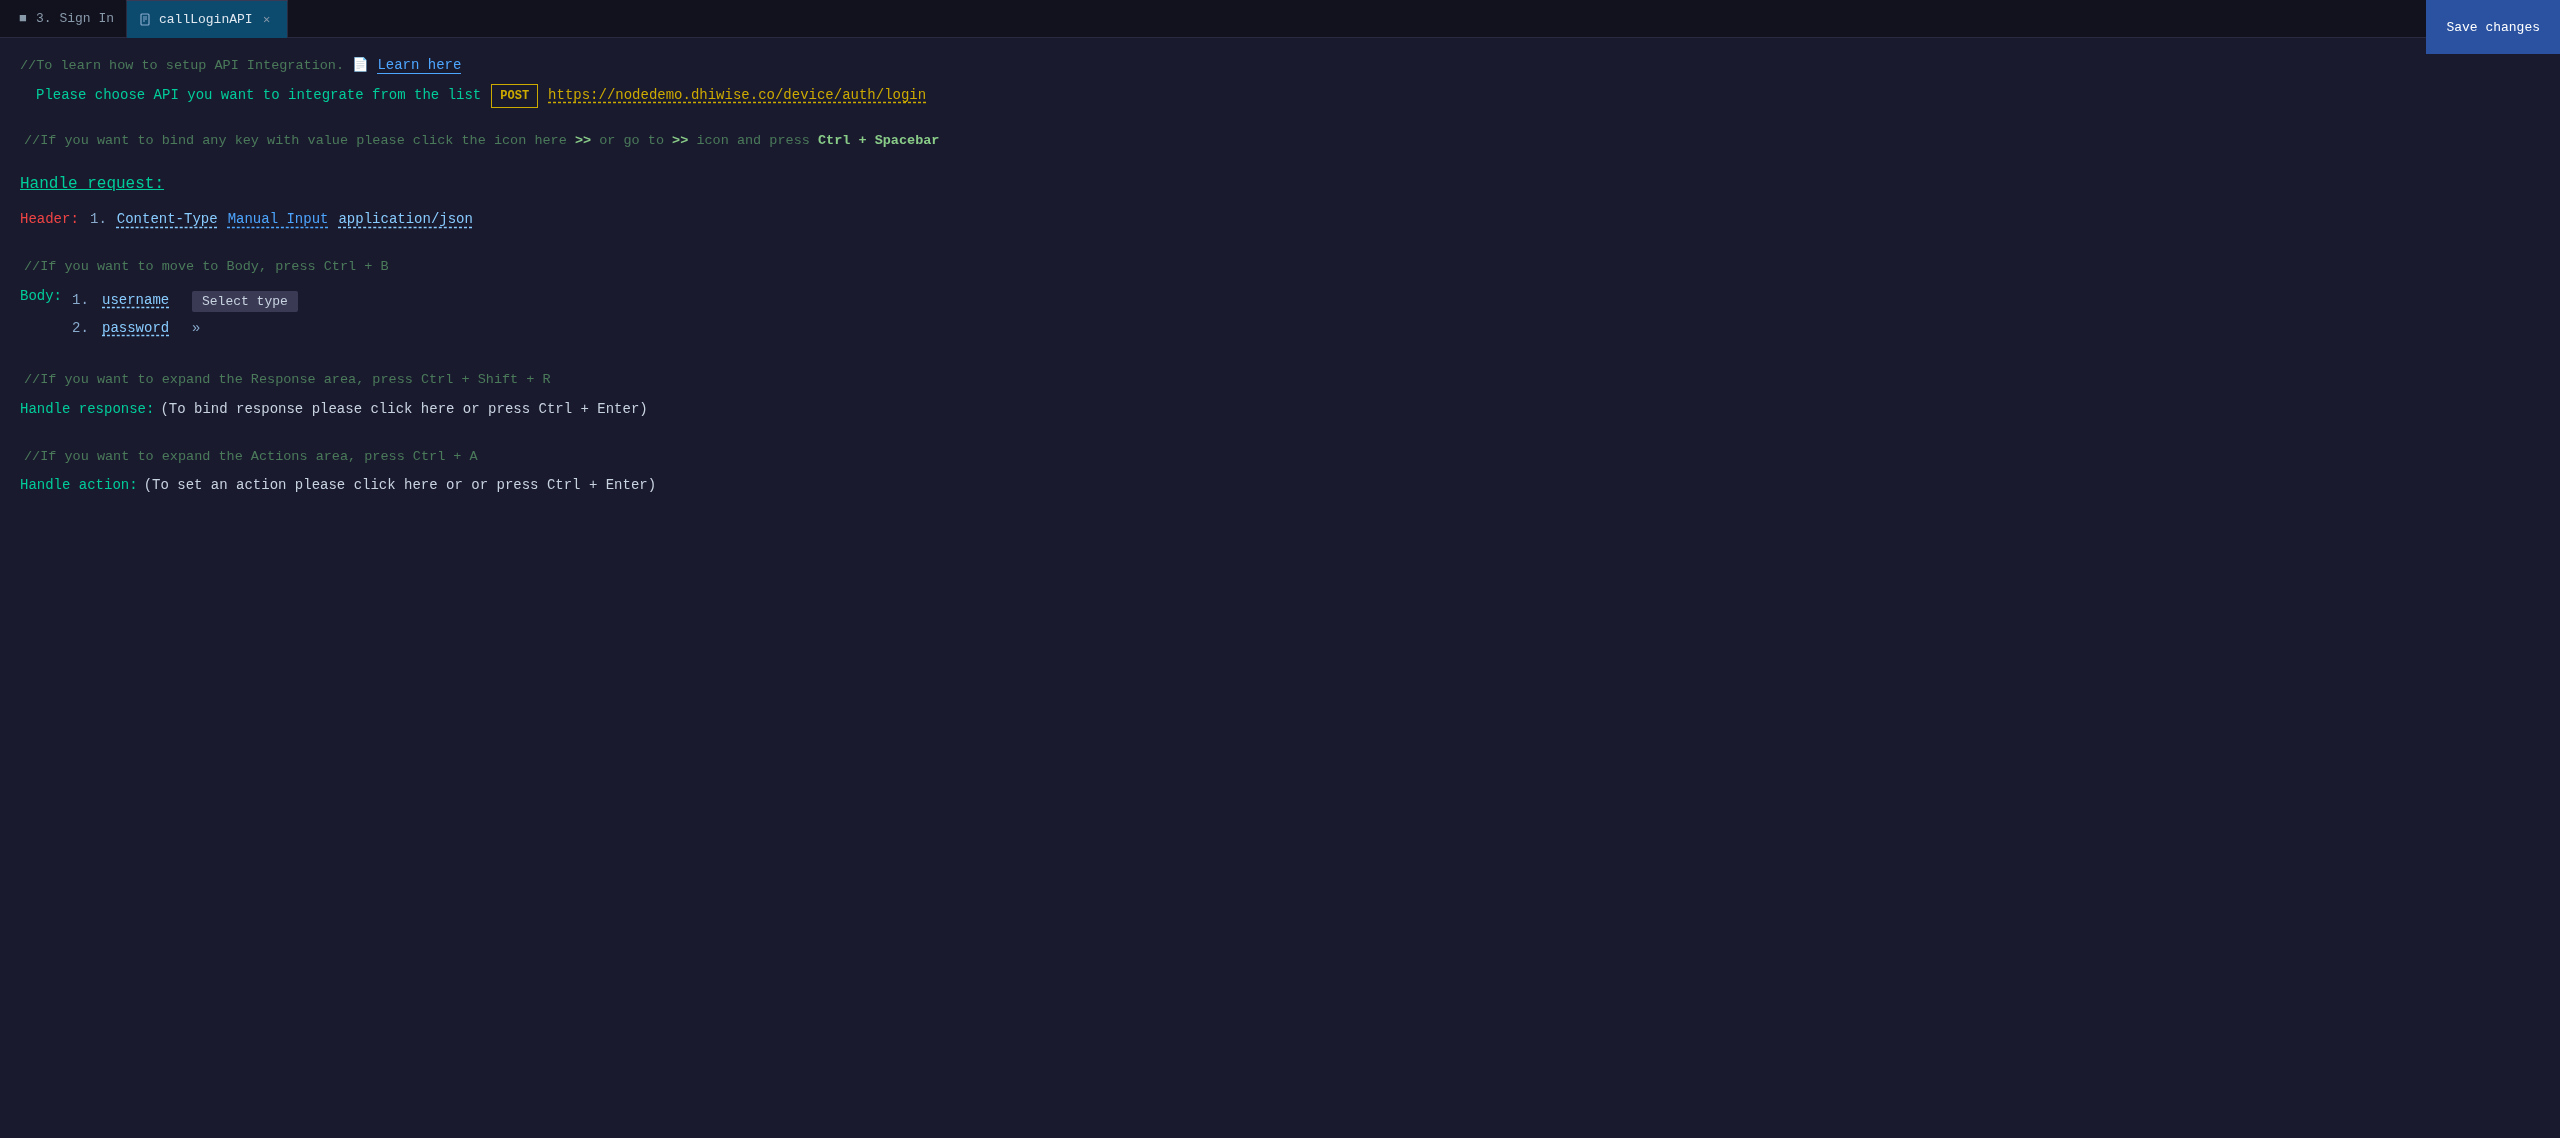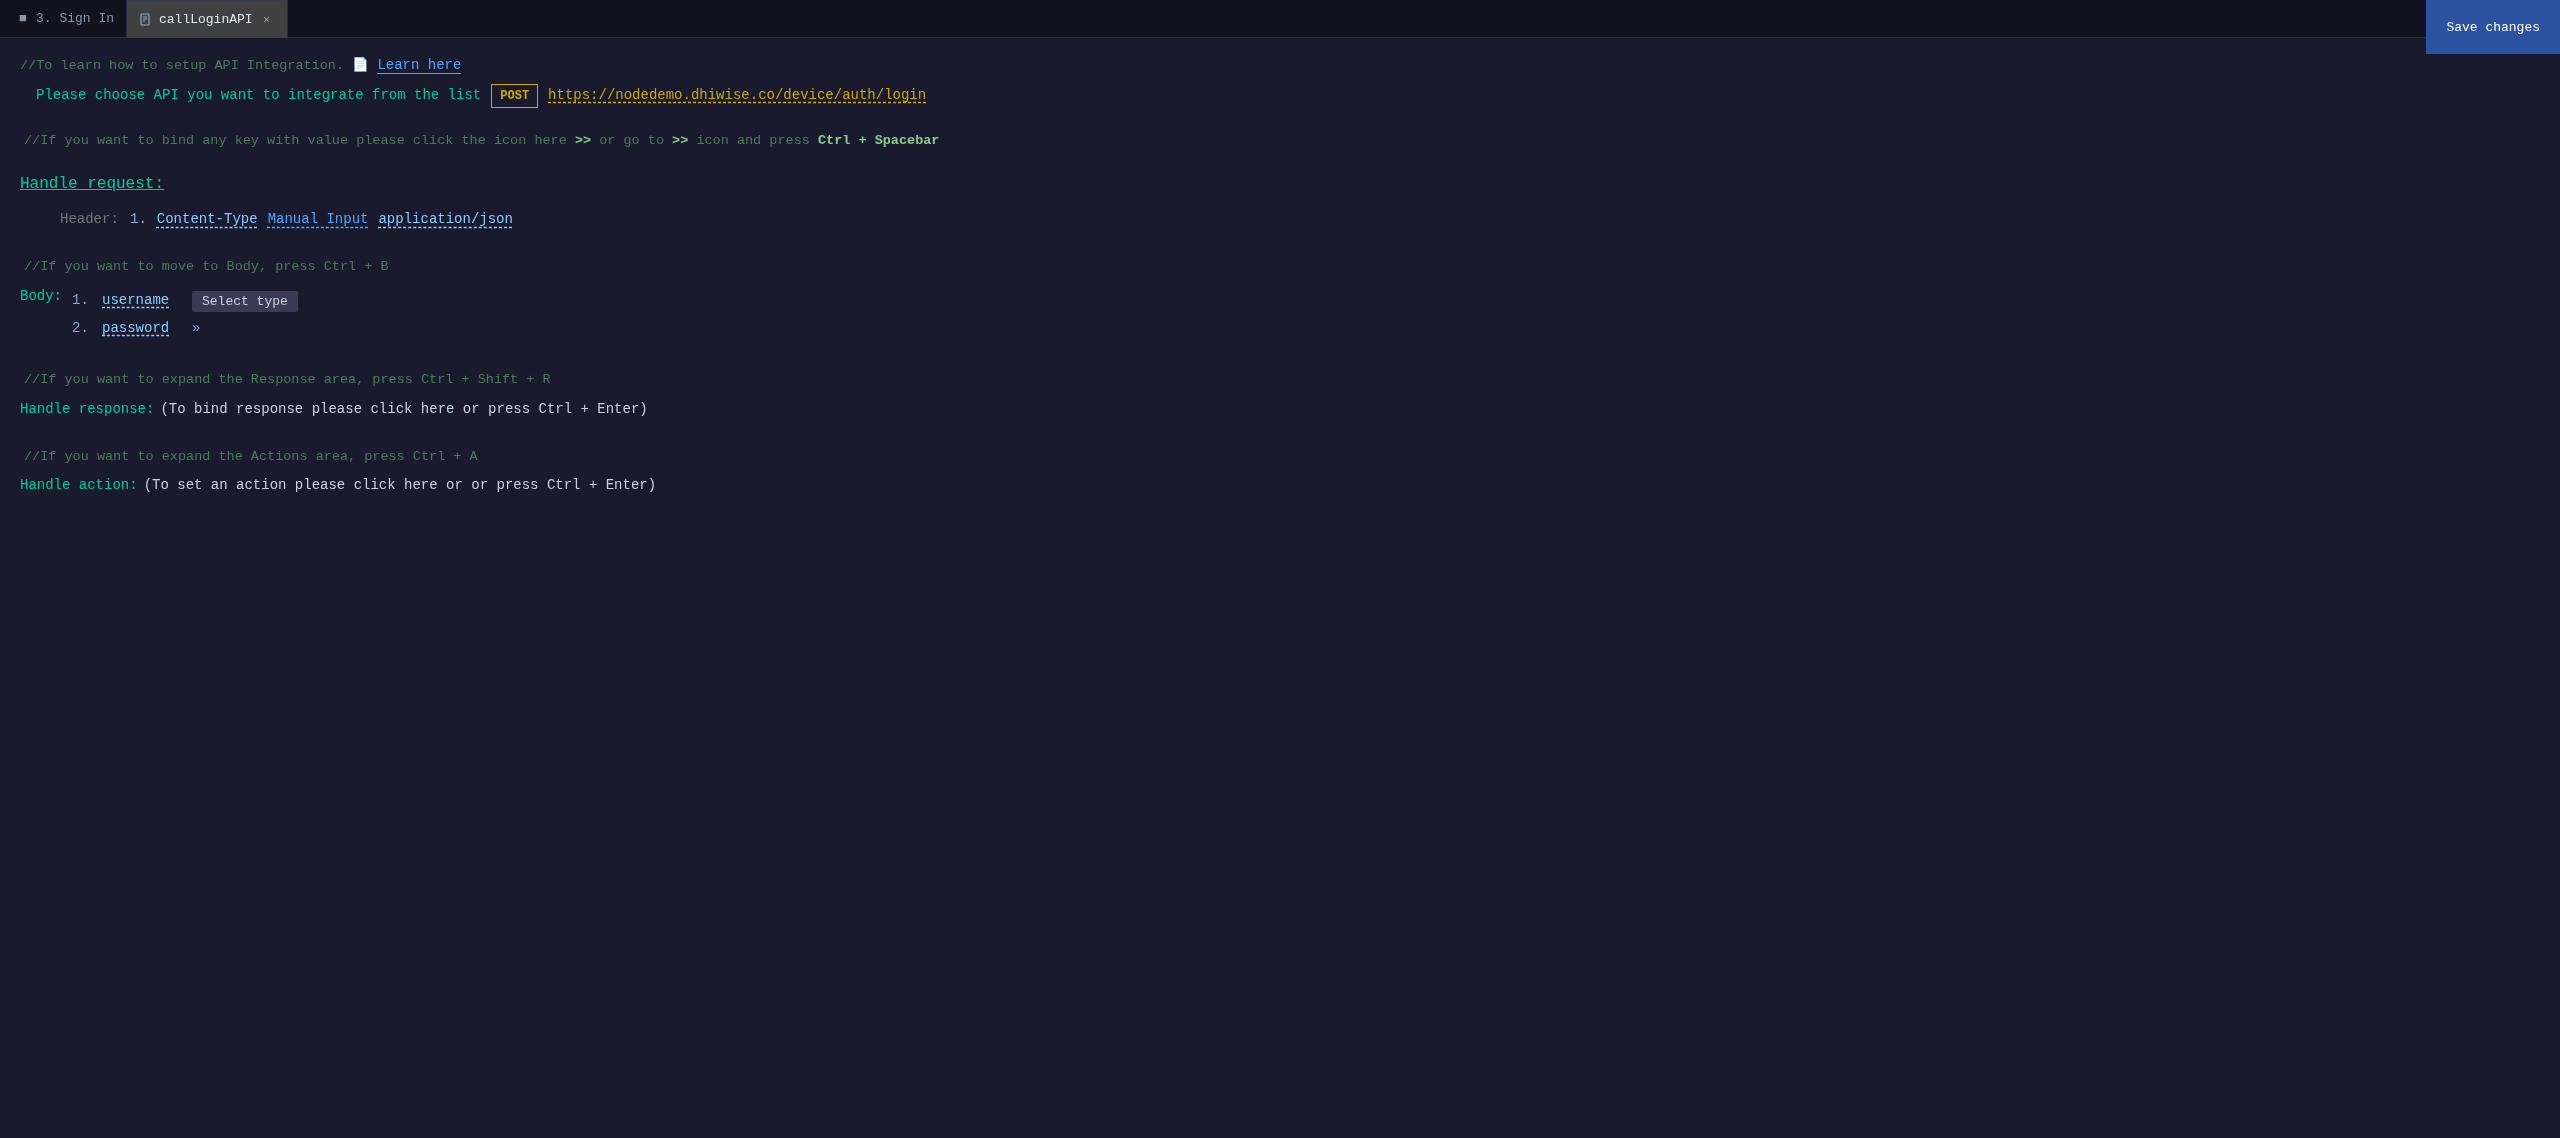--- a/index.html
+++ b/index.html
@@ -36,21 +36,21 @@
       font-size: 13px;
       cursor: pointer;
       color: #8899aa;
       background: transparent;
       border: none;
       gap: 6px;
       white-space: nowrap;
     }
 
     .tab.active {
-      background-color: #404040;
+      background-color: #0c4a6e;
       color: #e0e8f0;
       border-top: 1px solid #3a3a55;
       border-left: 1px solid #2a2a40;
       border-right: 1px solid #2a2a40;
     }
 
     .tab .tab-icon {
       width: 14px;
       height: 14px;
       display: inline-flex;
@@ -159,23 +159,22 @@
     .header-row {
       display: flex;
       align-items: center;
       gap: 10px;
       margin: 4px 0;
       margin-left: 0;
       font-size: 14px;
     }
 
     .header-label {
-      color: #737373;
+      color: #ef4444;
       min-width: 60px;
-      margin-left: 40px;
     }
 
     .header-num {
       color: #88aacc;
     }
 
     .header-key {
       color: #88ccff;
       text-decoration: underline;
       text-decoration-style: dashed;

